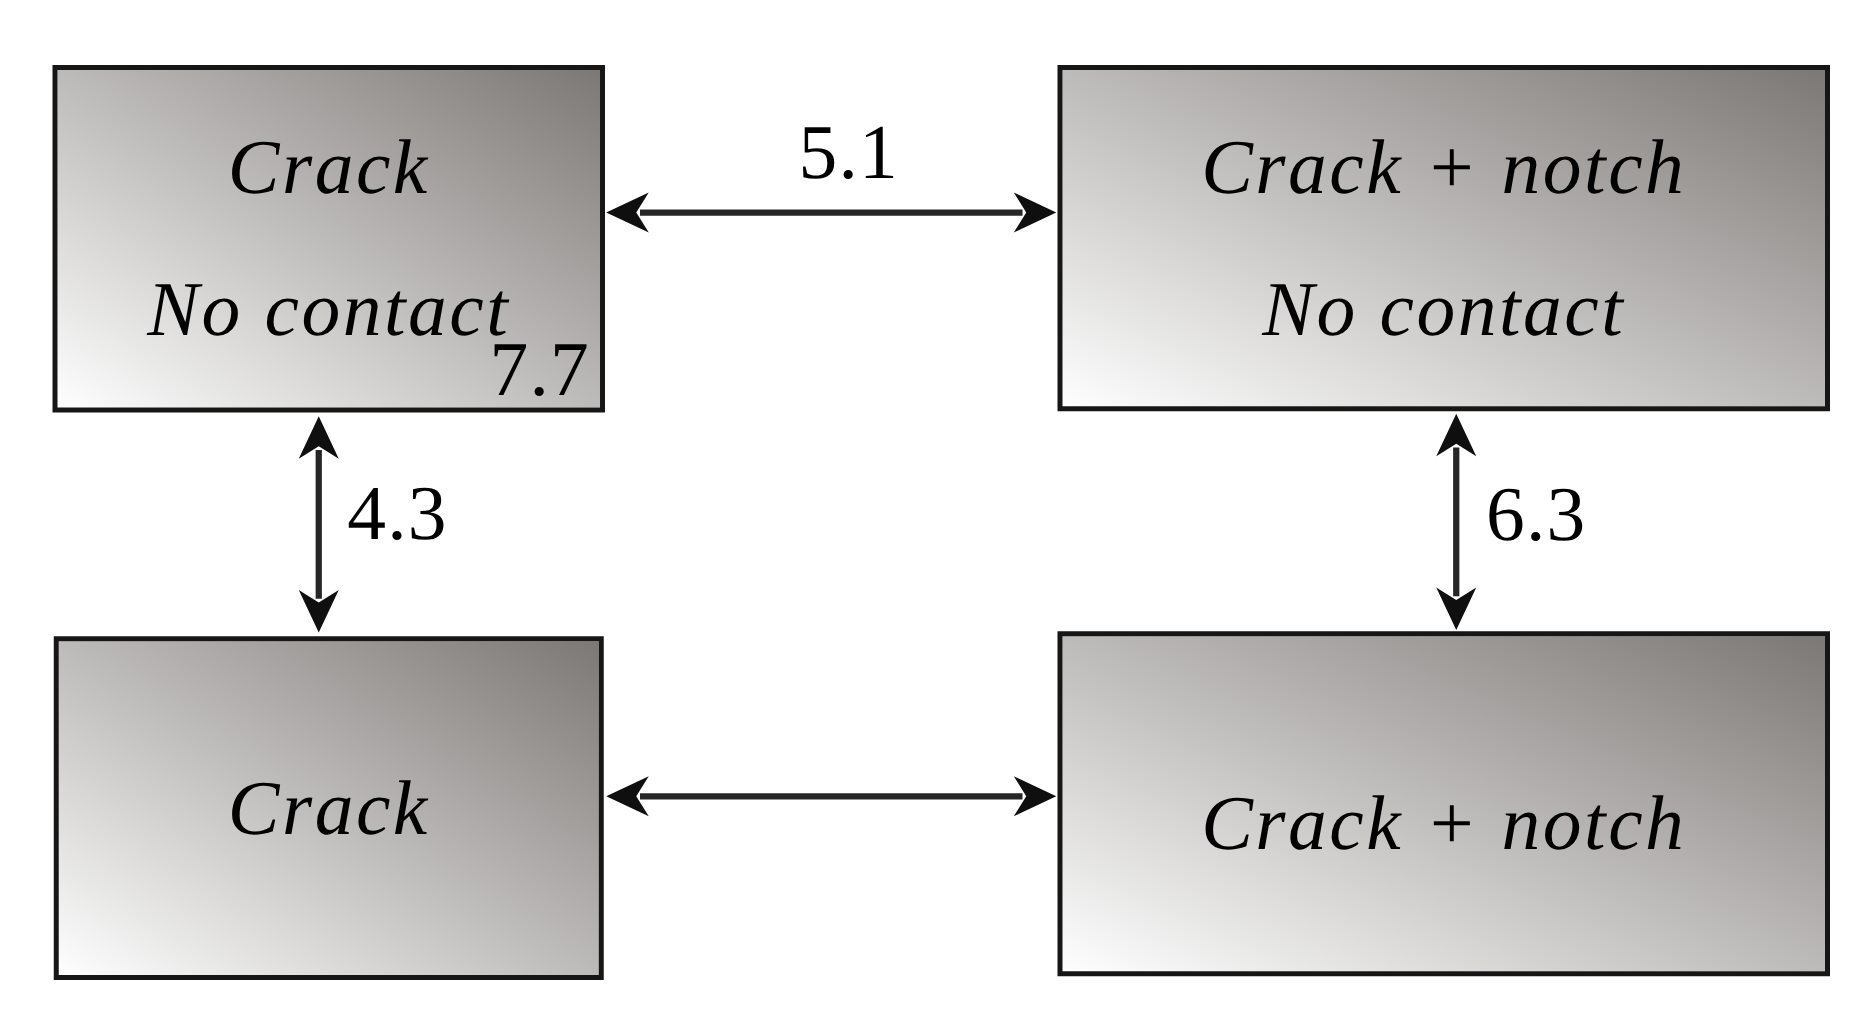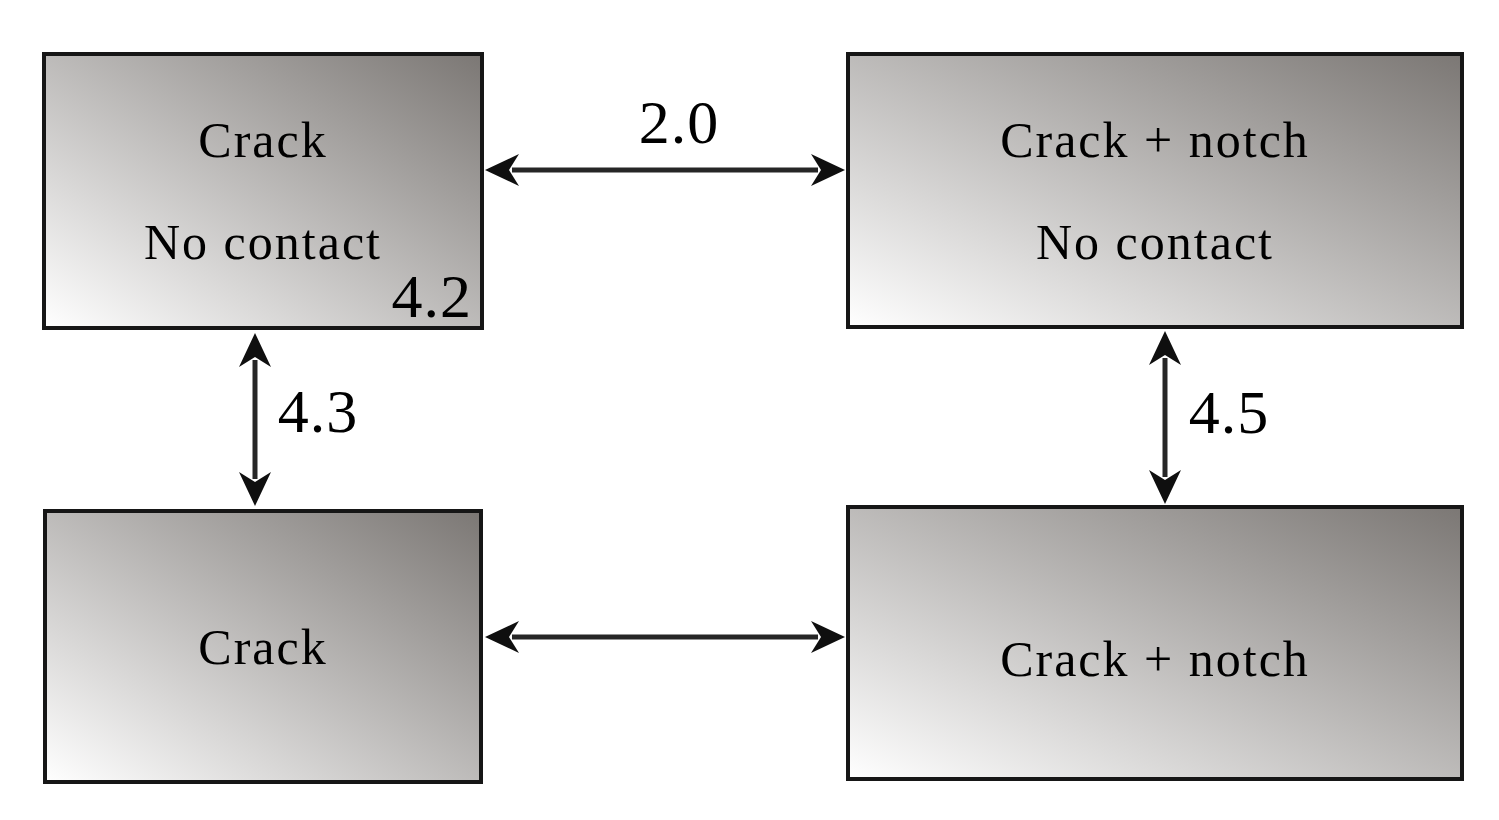--- a/index.html
+++ b/index.html
@@ -13,22 +13,22 @@
     position:absolute;box-sizing:border-box;
     display:flex;flex-direction:column;align-items:center;justify-content:center;gap:52px;
     border:4px solid var(--border,#161616);
     background:linear-gradient(to bottom left,var(--box-gradient-dark,#7c7875),var(--box-gradient-light,#fefefe));
   }
   #box-tl{left:42px;top:52px;width:442px;height:278px;}
   #box-tr{left:846px;top:52px;width:618px;height:277px;}
   #box-bl{left:43px;top:509px;width:440px;height:275px;}
   #box-br{left:846px;top:505px;width:618px;height:276px;padding-top:32px;}
   .bline{
-    line-height:1;font-size:50px;letter-spacing:2px;
-    color:var(--text,#000000);white-space:nowrap;
+    line-height:1;font-size:62px;letter-spacing:2px;
+    color:var(--text,#000000);white-space:nowrap;font-style:italic;
   }
   .corner-ref{
     position:absolute;right:8px;bottom:1px;
     font-size:62px;line-height:0.9;letter-spacing:1px;
     color:var(--text,#000000);
   }
   .alabel{
     position:absolute;transform:translate(-50%,-50%);
     font-size:62px;line-height:1;letter-spacing:1px;
     color:var(--text,#000000);white-space:nowrap;
@@ -65,33 +65,33 @@
     <g>
       <line class="aline" x1="512" y1="637" x2="818" y2="637"></line>
       <path class="ahead" d="M485,637 L519,621 L509,637 L519,653 Z"></path>
       <path class="ahead" d="M845,637 L811,621 L821,637 L811,653 Z"></path>
     </g>
   </svg>
 
   <div class="box" id="box-tl">
     <span class="bline">Crack</span>
     <span class="bline">No contact</span>
-    <span class="corner-ref">4.2</span>
+    <span class="corner-ref">7.7</span>
   </div>
 
   <div class="box" id="box-tr">
     <span class="bline">Crack + notch</span>
     <span class="bline">No contact</span>
   </div>
 
   <div class="box" id="box-bl">
     <span class="bline">Crack</span>
   </div>
 
   <div class="box" id="box-br">
     <span class="bline">Crack + notch</span>
   </div>
 
-  <div class="alabel" id="lbl-44">2.0</div>
+  <div class="alabel" id="lbl-44">5.1</div>
   <div class="alabel" id="lbl-43">4.3</div>
-  <div class="alabel" id="lbl-45">4.5</div>
+  <div class="alabel" id="lbl-45">6.3</div>
 
 </div>
 
 </body></html>

